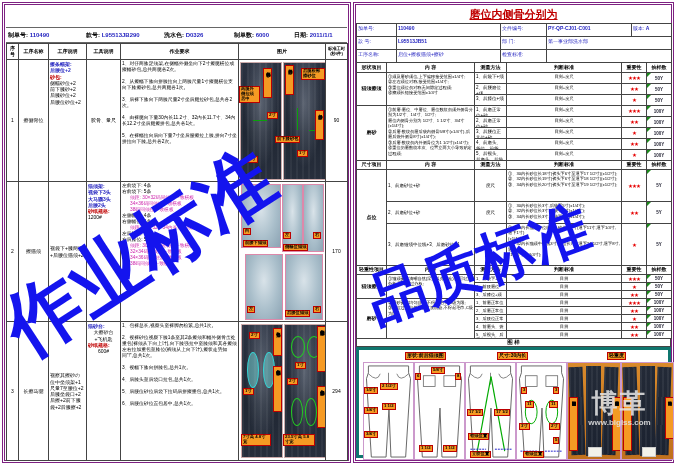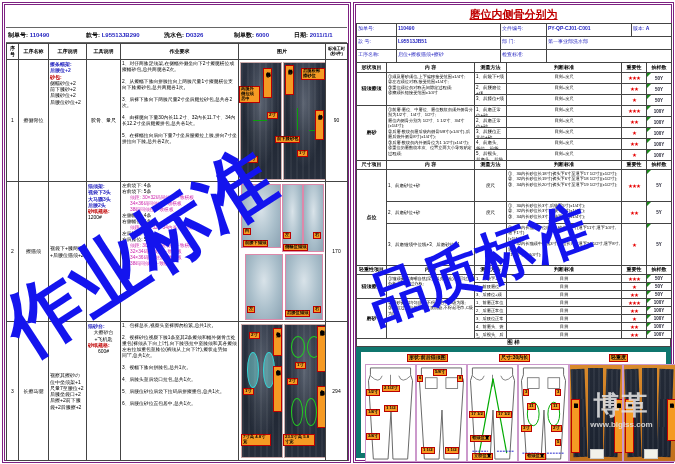--- a/index.html
+++ b/index.html
@@ -355,21 +355,21 @@
       <div class="tc ctr" style="font-size:4.2px;">目测</div>
       <div class="stars">★★</div>
       <div class="smp">100Y</div>
       <div class="tc" style="font-size:4.2px;">5、后视头、后磨头、后袋口</div>
       <div class="tc ctr" style="font-size:4.2px;">目测</div>
       <div class="stars">★★</div>
       <div class="smp">100Y</div>
     </div>
 
     <div class="abs ctr b" style="left:2px;top:335px;width:315px;height:9px;font-size:5.5px;border:1px solid #444;box-sizing:border-box;">图  样</div>
-    <div class="abs" style="left:2px;top:344px;width:315px;height:111px;border:5px solid #0f766e;box-sizing:border-box;">
+    <div class="abs" style="left:2px;top:344px;width:315px;height:111px;border:3px solid #0f766e;box-sizing:border-box;">
       <div class="otag" style="left:46px;top:2px;font-size:5px;">形状:前后猫须图</div>
       <div class="otag" style="left:138px;top:2px;font-size:5px;">尺寸:30内长</div>
       <div class="otag" style="left:248px;top:2px;font-size:5px;">轻重度</div>
 
       <svg width="0" height="0" style="position:absolute;">
         <defs>
           <g id="pantF">
               <path d="M4,3 L45,3 L45,10 L47,16 L42,96 L27,96 L25,46 L22,96 L7,96 L2,16 L4,10 Z" fill="none" stroke="#666" stroke-width="1"></path>
               <path d="M4,11 Q13,20 16,11" fill="none" stroke="#666" stroke-width="0.8"></path>
               <path d="M45,11 Q36,20 33,11" fill="none" stroke="#666" stroke-width="0.8"></path>

